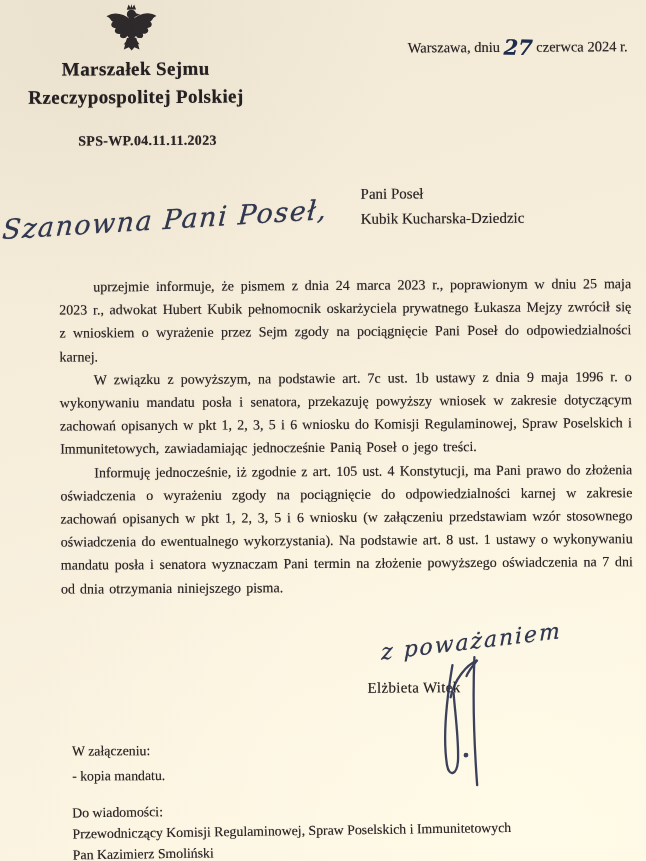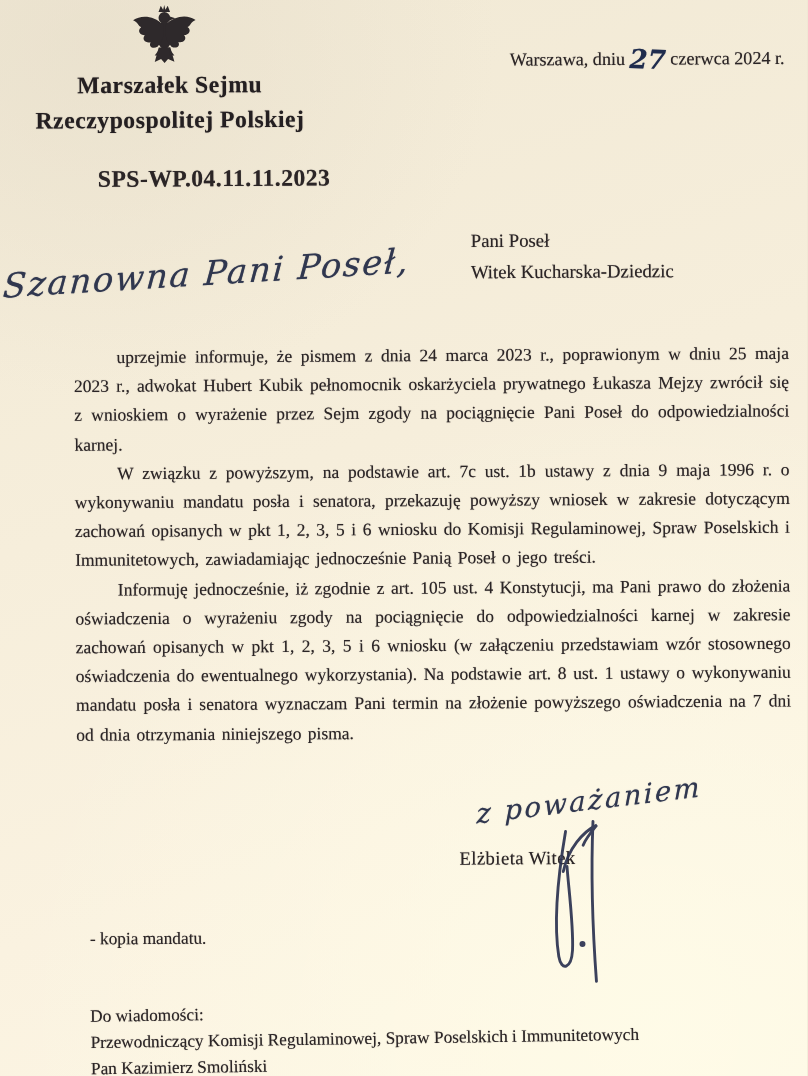--- a/index.html
+++ b/index.html
@@ -16,27 +16,27 @@
       linear-gradient(163deg,#f1e9d5 0%,#f6eedb 42%,#faf2e0 72%,#fdf6e4 100%);
   }
   .tilt{position:absolute;inset:0;transform:rotate(-0.35deg);}
   .typed{color:#2b2526;text-shadow:0 0 0.7px rgba(43,37,38,0.55);}
   .abs{position:absolute;}
 
   .emblem{left:106px;top:2px;width:56px;height:50px;}
   .office{left:18px;top:54px;width:240px;text-align:center;
           font-size:19px;font-weight:700;line-height:28px;letter-spacing:0.4px;color:#241f21;
           text-shadow:0 0 0.8px rgba(36,31,33,0.6);}
-  .ref{left:80px;top:132px;font-size:19px;font-weight:700;letter-spacing:0.3px;text-align:right;}
+  .ref{left:80px;top:132px;font-size:14px;font-weight:700;letter-spacing:0.3px;text-align:right;}
   .dateline{top:36px;right:16px;font-size:14.5px;white-space:nowrap;}
   .hand-day{display:inline-block;font-family:"DejaVu Serif",serif;font-style:italic;font-weight:600;
             font-size:21px;color:#1f2c4d;transform:rotate(2deg);margin:0 3px 0 4px;vertical-align:-3px;
             text-shadow:0 0 0.6px rgba(31,44,77,0.6);}
 
-  .addressee{left:362px;top:182px;font-size:15px;line-height:25px;margin-left:16px;}
+  .addressee{left:362px;top:182px;font-size:15px;line-height:25px;}
 
   .handwrite{font-family:"DejaVu Serif",serif;font-style:italic;color:#30374f;
              text-shadow:0 0 0.7px rgba(48,55,79,0.65);white-space:nowrap;}
   .greeting{left:5px;top:212px;font-size:27px;letter-spacing:1.5px;
             transform:rotate(-3.2deg) skewX(-8deg);transform-origin:left top;}
 
   .bodytext{left:60px;top:274px;width:572px;font-size:14px;line-height:23.2px;
             text-align:justify;word-spacing:1.6px;}
   .bodytext p{margin:0;text-indent:34px;}
 
@@ -77,21 +77,21 @@
     </div>
 
     <div class="abs ref typed">SPS-WP.04.11.11.2023</div>
 
     <div class="abs dateline typed">
       <span>Warszawa, dniu</span><span class="hand-day">27</span><span>czerwca 2024 r.</span>
     </div>
 
     <div class="abs addressee typed">
       <div>Pani Poseł</div>
-      <div>Witek Kucharska-Dziedzic</div>
+      <div>Kubik Kucharska-Dziedzic</div>
     </div>
 
     <div class="abs greeting handwrite">
       <span>Szanowna Pani Poseł,</span>
     </div>
 
     <main class="abs bodytext typed">
       <p>uprzejmie informuje, że pismem z dnia 24 marca 2023 r., poprawionym w dniu 25 maja 2023 r., adwokat Hubert Kubik pełnomocnik oskarżyciela prywatnego Łukasza Mejzy zwrócił się z wnioskiem o wyrażenie przez Sejm zgody na pociągnięcie Pani Poseł do odpowiedzialności karnej.</p>
       <p>W związku z powyższym, na podstawie art. 7c ust. 1b ustawy z dnia 9 maja 1996 r. o wykonywaniu mandatu posła i senatora, przekazuję powyższy wniosek w zakresie dotyczącym zachowań opisanych w pkt 1, 2, 3, 5 i 6 wniosku do Komisji Regulaminowej, Spraw Poselskich i Immunitetowych, zawiadamiając jednocześnie Panią Poseł o jego treści.</p>
       <p>Informuję jednocześnie, iż zgodnie z art. 105 ust. 4 Konstytucji, ma Pani prawo do złożenia oświadczenia o wyrażeniu zgody na pociągnięcie do odpowiedzialności karnej w zakresie zachowań opisanych w pkt 1, 2, 3, 5 i 6 wniosku (w załączeniu przedstawiam wzór stosownego oświadczenia do ewentualnego wykorzystania). Na podstawie art. 8 ust. 1 ustawy o wykonywaniu mandatu posła i senatora wyznaczam Pani termin na złożenie powyższego oświadczenia na 7 dni od dnia otrzymania niniejszego pisma.</p>
@@ -104,20 +104,21 @@
         <g fill="none" stroke="#2b3150" stroke-width="2.3" stroke-linecap="round" opacity="0.92">
           <path d="M34,60 C38,42 50,28 61,23 C56,29 52,34 50,39"></path>
           <path d="M36,28 C30,62 26,102 30,128 C32,140 40,138 41,123 C42,103 38,72 37,56"></path>
           <path d="M58,20 C56,62 57,104 60,148"></path>
         </g>
         <circle cx="49" cy="118" r="2.4" fill="#2b3150" opacity="0.92"></circle>
       </svg>
     </div>
 
     <div class="abs attachments typed">
+      <div>W załączeniu:</div>
       <div>- kopia mandatu.</div>
     </div>
 
     <div class="abs cc typed">
       <div>Do wiadomości:</div>
       <div>Przewodniczący Komisji Regulaminowej, Spraw Poselskich i Immunitetowych</div>
       <div>Pan Kazimierz Smoliński</div>
     </div>
 
   </div>

